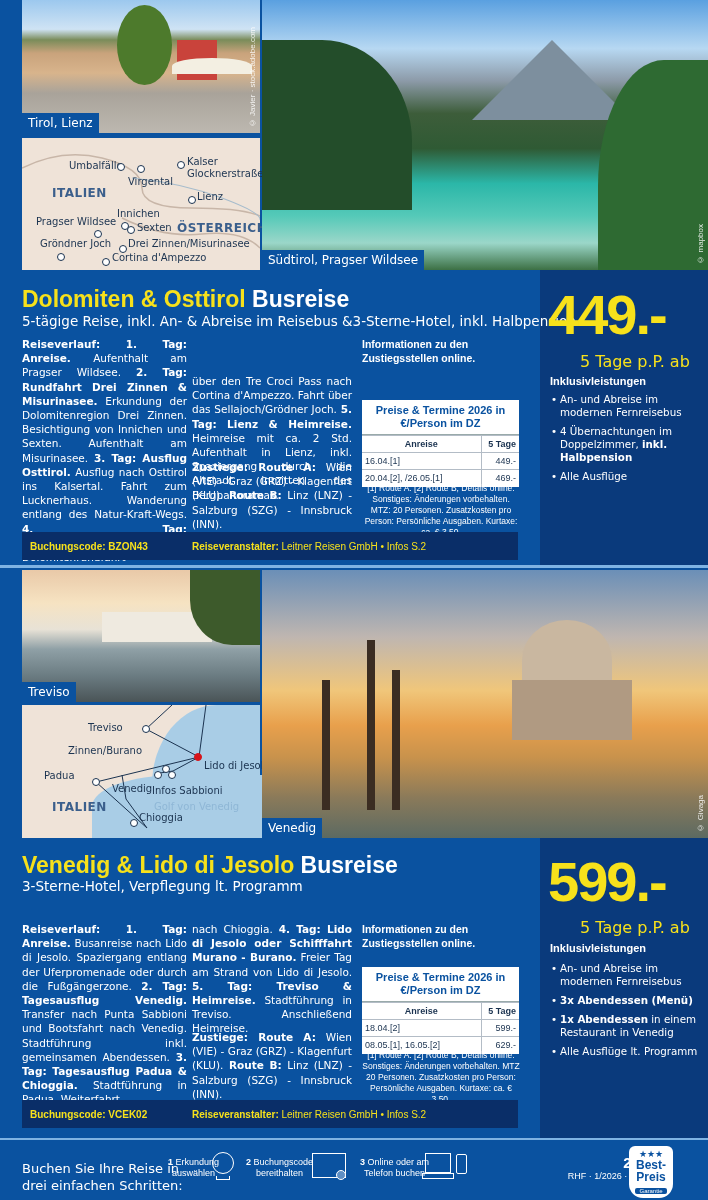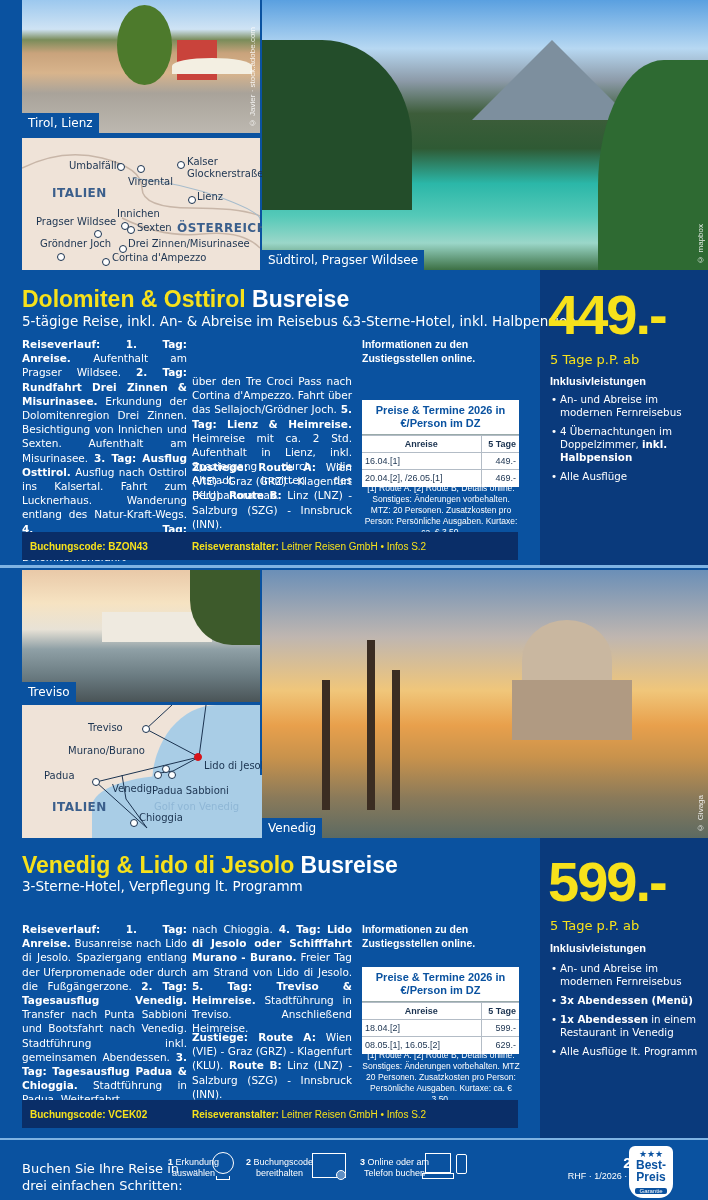--- a/index.html
+++ b/index.html
@@ -65,21 +65,21 @@
   .price-table td.d { text-align: left; }
   .notes { position: absolute; left: 362px; width: 158px; font-size: 8.5px; line-height: 11px; text-align: center; }
 
   .footer-bar { position: absolute; left: 22px; width: 496px; height: 28px; background: #0a2e68; font-size: 10px; }
   .footer-bar .code { position: absolute; left: 8px; top: 9px; color: #f7e11b; font-weight: bold; }
   .footer-bar .org { position: absolute; left: 170px; top: 9px; color: #f7e11b; }
   .footer-bar .org b { font-weight: bold; }
   .footer-bar .org span { color: #f7e11b; font-weight: normal; }
 
   .big-price { position: absolute; left: 548px; font-size: 56px; font-weight: bold; color: #f7e11b; letter-spacing: -2px; line-height: 60px; }
-  .per { position: absolute; left: 550px; font-size: 13px; color: #f7e11b; font-family: "DejaVu Sans", sans-serif; }
+  .per { position: absolute; left: 580px; font-size: 16px; color: #f7e11b; font-family: "DejaVu Sans", sans-serif; }
   .incl-h { position: absolute; left: 550px; font-size: 11px; font-weight: bold; }
   .incl { position: absolute; left: 550px; width: 156px; list-style: none; font-size: 10.3px; line-height: 13px; font-family: "DejaVu Sans", sans-serif; }
   .incl li { padding-left: 10px; position: relative; margin-bottom: 6px; }
   .incl li::before { content: "•"; position: absolute; left: 1px; }
 
   .tag { position: absolute; left: 590px; top: 0; width: 118px; height: 30px; background: #0a3a7c; font-size: 12px; font-weight: bold; }
   .tag .t { position: absolute; left: 10px; top: 9px; }
   .tag .g { position: absolute; left: 92px; top: 6px; width: 16px; height: 16px; border: 1.5px solid #fff; border-radius: 50%; }
   .tag .sq { position: absolute; left: 94px; top: 23px; width: 12px; height: 6px; background: linear-gradient(90deg, #1b5fd6 25%, #d7141a 25% 50%, #f7e11b 50% 75%, #20a050 75%); }
 
@@ -220,30 +220,30 @@
   <div class="sea" style="left:130px;top:0;width:108px;height:133px;border-radius:60% 0 0 0;"></div>
   <div class="sea" style="left:70px;top:70px;width:170px;height:63px;border-radius:50% 0 0 0;"></div>
   <svg width="238" height="133" style="position:absolute;left:0;top:0;">
     <polyline points="150,0 124,24" stroke="#1b3350" stroke-width="1" fill="none"></polyline>
     <polyline points="184,0 177,52 124,24" stroke="#1b3350" stroke-width="1" fill="none"></polyline>
     <polyline points="177,52 74,77 125,123 104,94 100,70" stroke="#1b3350" stroke-width="1" fill="none"></polyline>
     <polyline points="177,52 151,66 138,68" stroke="#1b3350" stroke-width="1" fill="none"></polyline>
   </svg>
   <span class="lbl" style="left:66px;top:17px;">Treviso</span>
   <span class="dot" style="left:120px;top:20px;"></span>
-  <span class="lbl" style="left:46px;top:40px;">Murano/Burano</span>
+  <span class="lbl" style="left:46px;top:40px;">Zinnen/Burano</span>
   <span class="dot" style="left:140px;top:60px;"></span>
   <span class="dot red" style="left:172px;top:48px;"></span>
   <span class="lbl" style="left:182px;top:55px;">Lido di Jesolo</span>
   <span class="lbl" style="left:22px;top:65px;">Padua</span>
   <span class="dot" style="left:70px;top:73px;"></span>
   <span class="dot" style="left:132px;top:66px;"></span>
   <span class="dot" style="left:146px;top:66px;"></span>
   <span class="lbl" style="left:90px;top:78px;">Venedig</span>
-  <span class="lbl" style="left:130px;top:80px;">Padua Sabbioni</span>
+  <span class="lbl" style="left:130px;top:80px;">Infos Sabbioni</span>
   <span class="lbl" style="left:132px;top:96px;color:#8fb7d6;">Golf von Venedig</span>
   <span class="country" style="left:30px;top:95px;">ITALIEN</span>
   <span class="dot" style="left:108px;top:114px;"></span>
   <span class="lbl" style="left:117px;top:107px;">Chioggia</span>
 </div>
 
 <div class="photo venice">
   <div class="dome"></div>
     <div class="dome2"></div>
   <div class="pole" style="left:105px;"></div>

